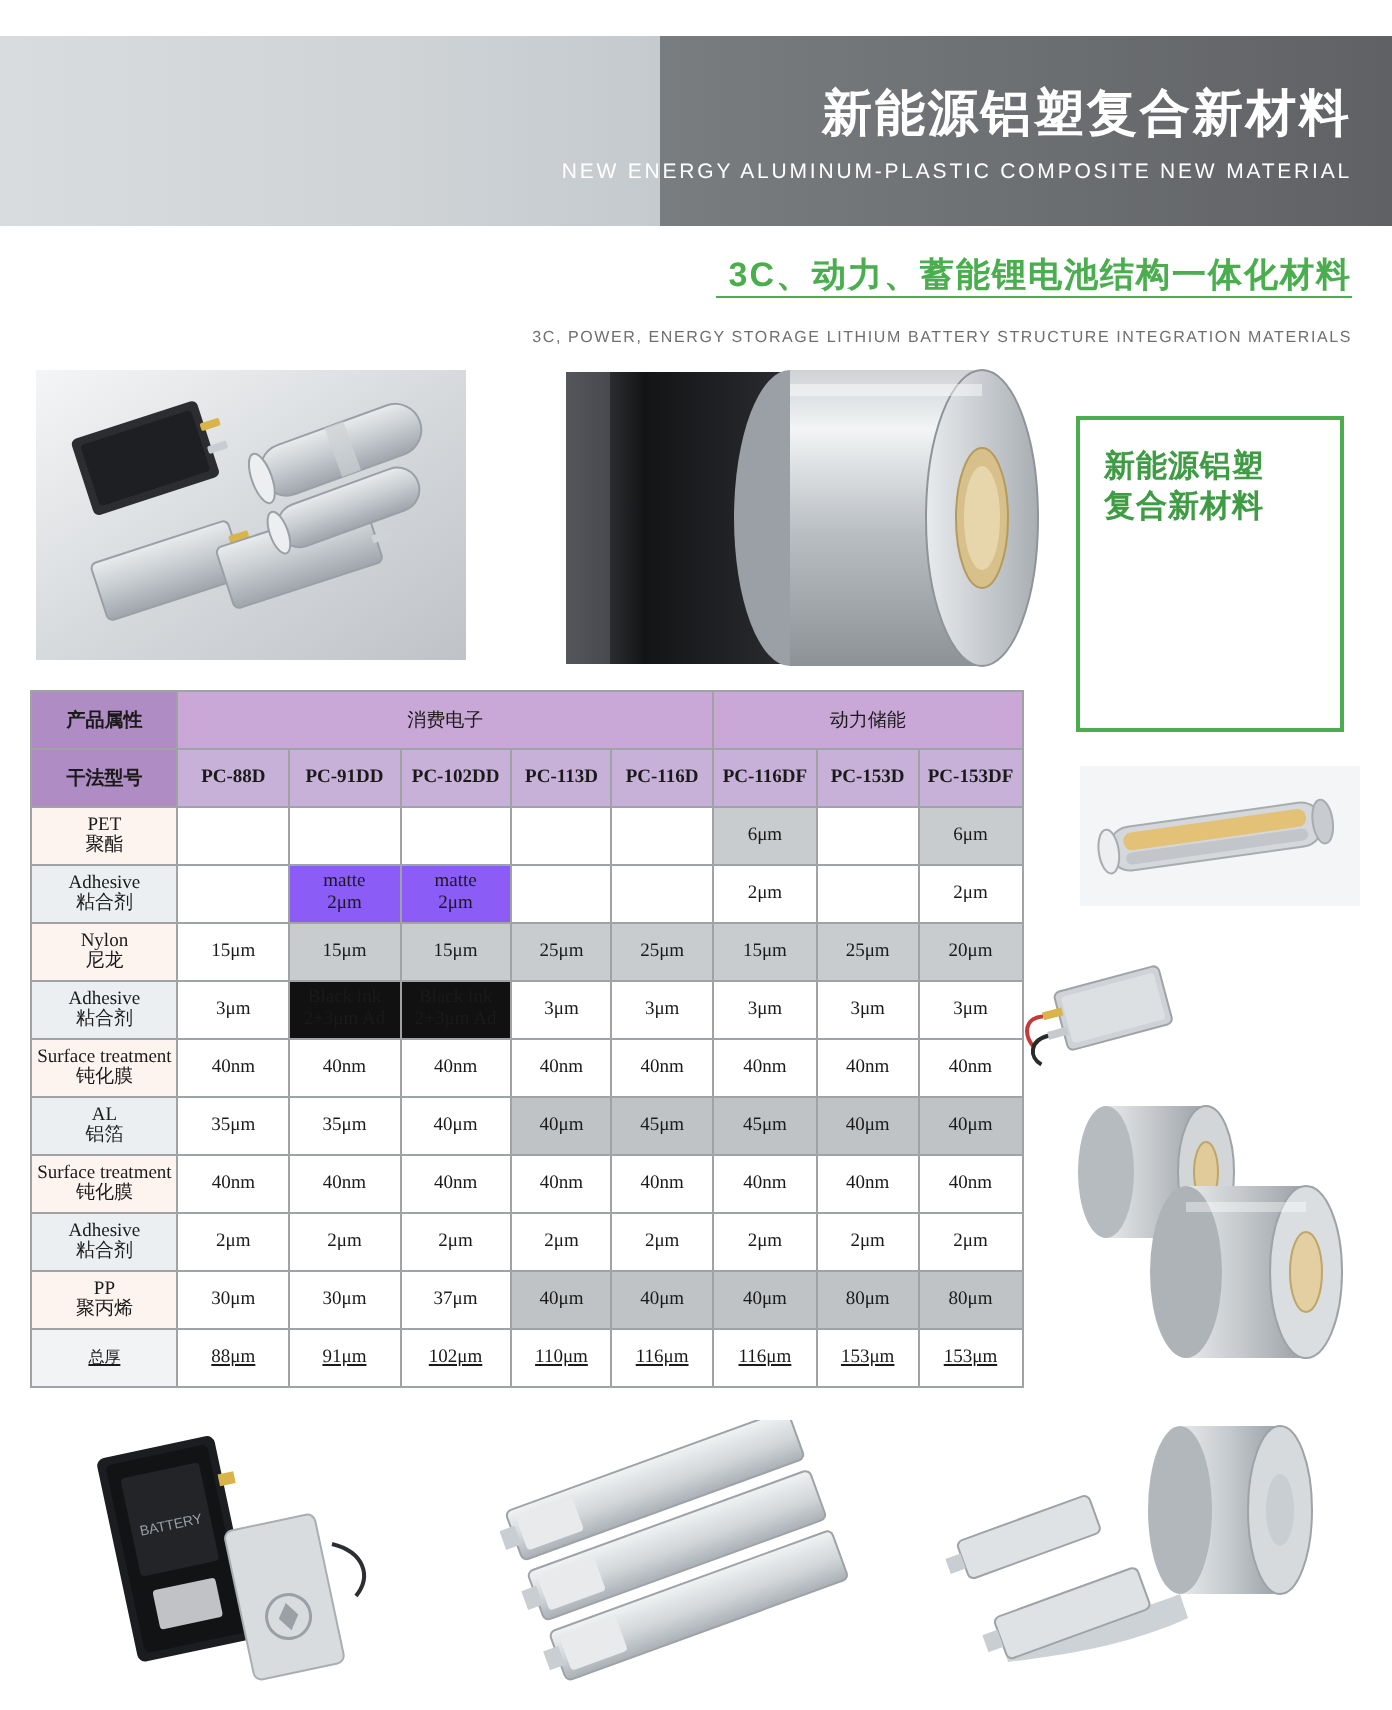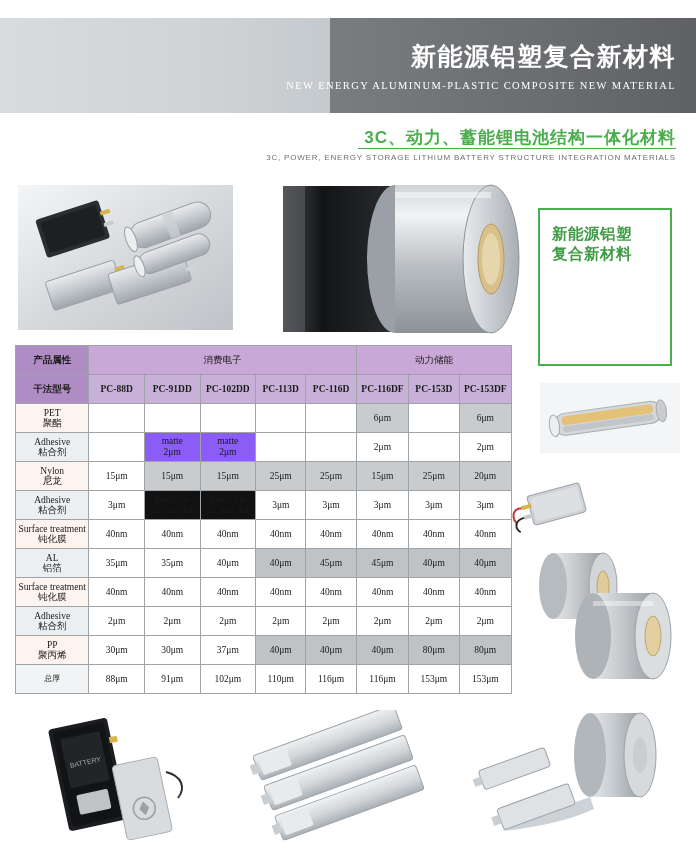--- a/index.html
+++ b/index.html
@@ -46,37 +46,37 @@
     letter-spacing: 1.5px;
     text-align: right;
     white-space: nowrap;
   }
   .header-title-en {
     position: absolute;
     right: 20px; top: 80px;
     color: #ffffff;
     font-size: 10.5px;
     letter-spacing: 1.4px;
-    font-family: Liberation Serif, serif;
+    font-family: Liberation Sans, sans-serif;
     text-align: right;
     white-space: nowrap;
   }
   .subhead-cn {
     position: absolute;
     right: 20px; top: 126px;
     color: #4aae4f;
     font-size: 17px;
     font-weight: bold;
     letter-spacing: 1px;
     text-align: right;
     white-space: nowrap;
   }
   .subhead-en {
     position: absolute;
-    right: 20px; top: 153px;
+    right: 20px; top: 164px;
     color: #6f6f6f;
     font-size: 8px;
     letter-spacing: 0.8px;
     text-align: center;
     white-space: nowrap;
   }
   .subhead-rule {
     position: absolute;
     left: 358px; top: 148px;
     width: 318px; height: 1px;
@@ -204,21 +204,21 @@
   .cell-gray  { background: #c9ccce; }
   .cell-gray2 { background: #bfc3c6; }
   .cell-empty { background: #ffffff; }
   .cell-black {
     background: #111111;
     color: #ffffff;
     font-size: 9px;
     line-height: 11px;
   }
   .cell-matte { background: #8b5cf6; font-size: 9px; line-height: 11px; }
-  .total-row td { background: #ffffff; font-size: 9.5px; }
+  .total-row td { background: #ffffff; font-size: 9.5px; text-decoration: underline; }
   .total-row td.rowlabel { background: #f1f3f4; text-align: center; font-size: 8px; }
 </style>
 </head>
 <body>
 
 <div id="page">
 
   <div class="header-band">
     <div class="header-band-grad"></div>
   </div>

